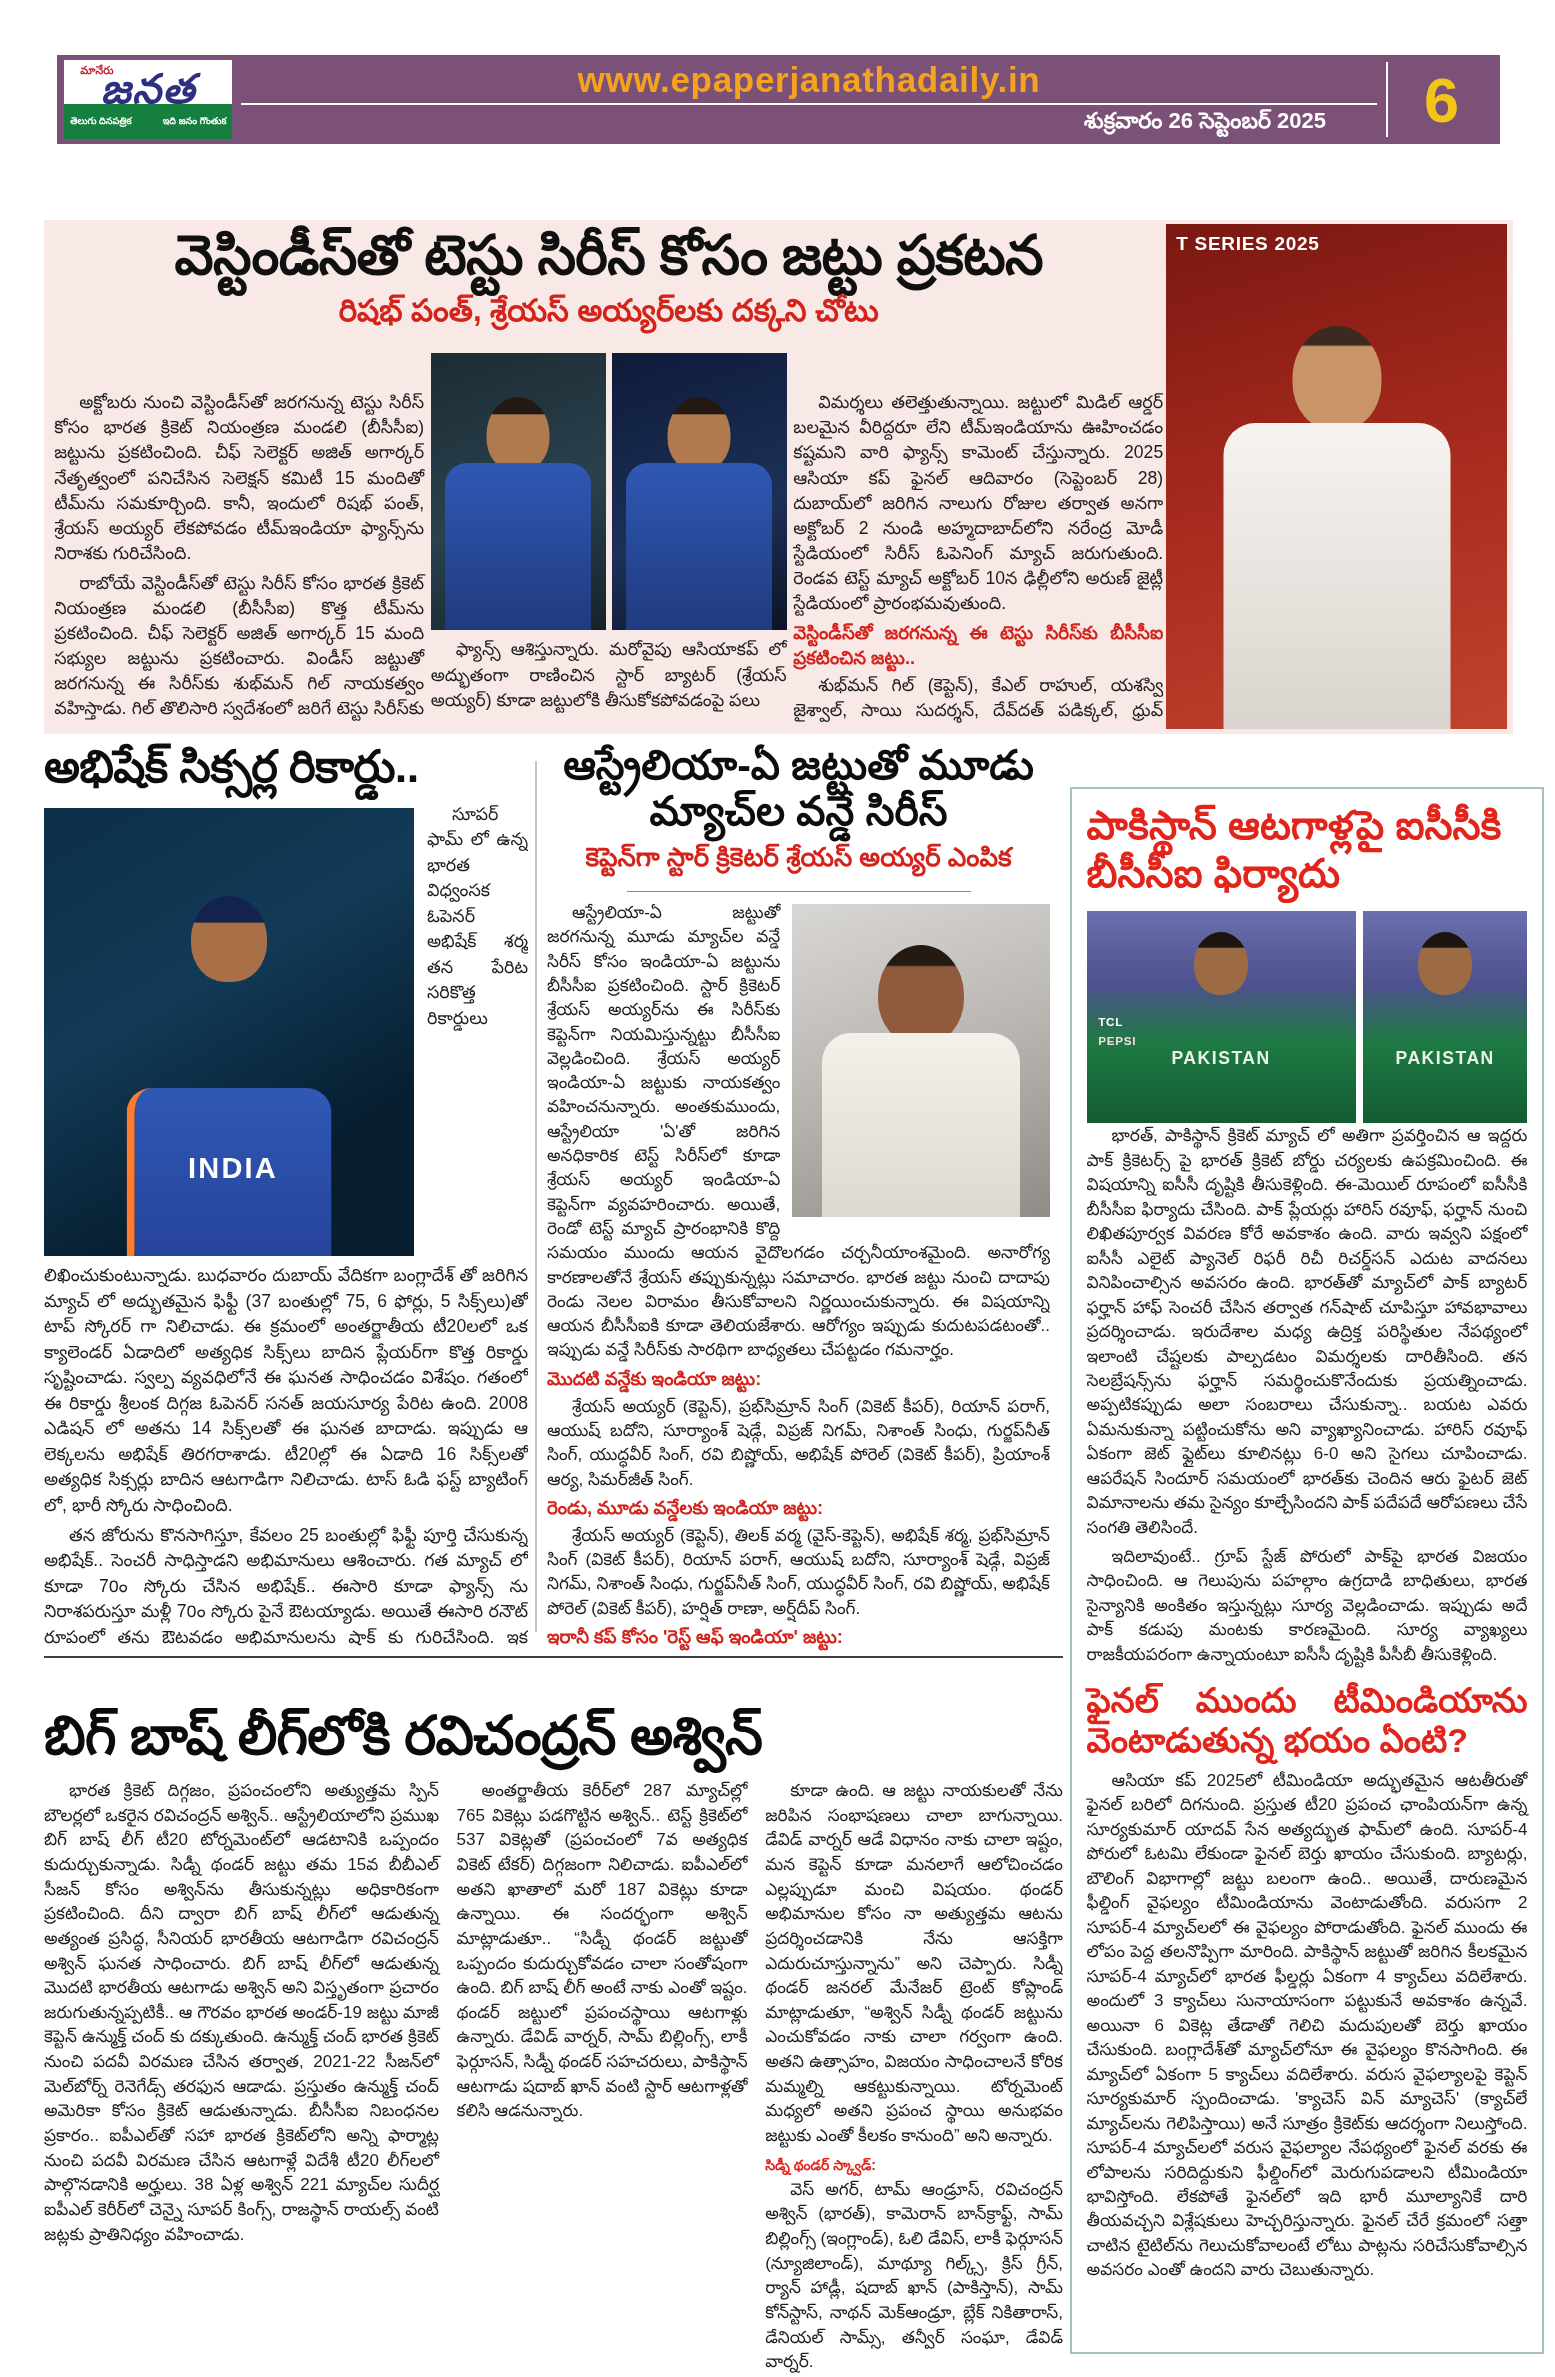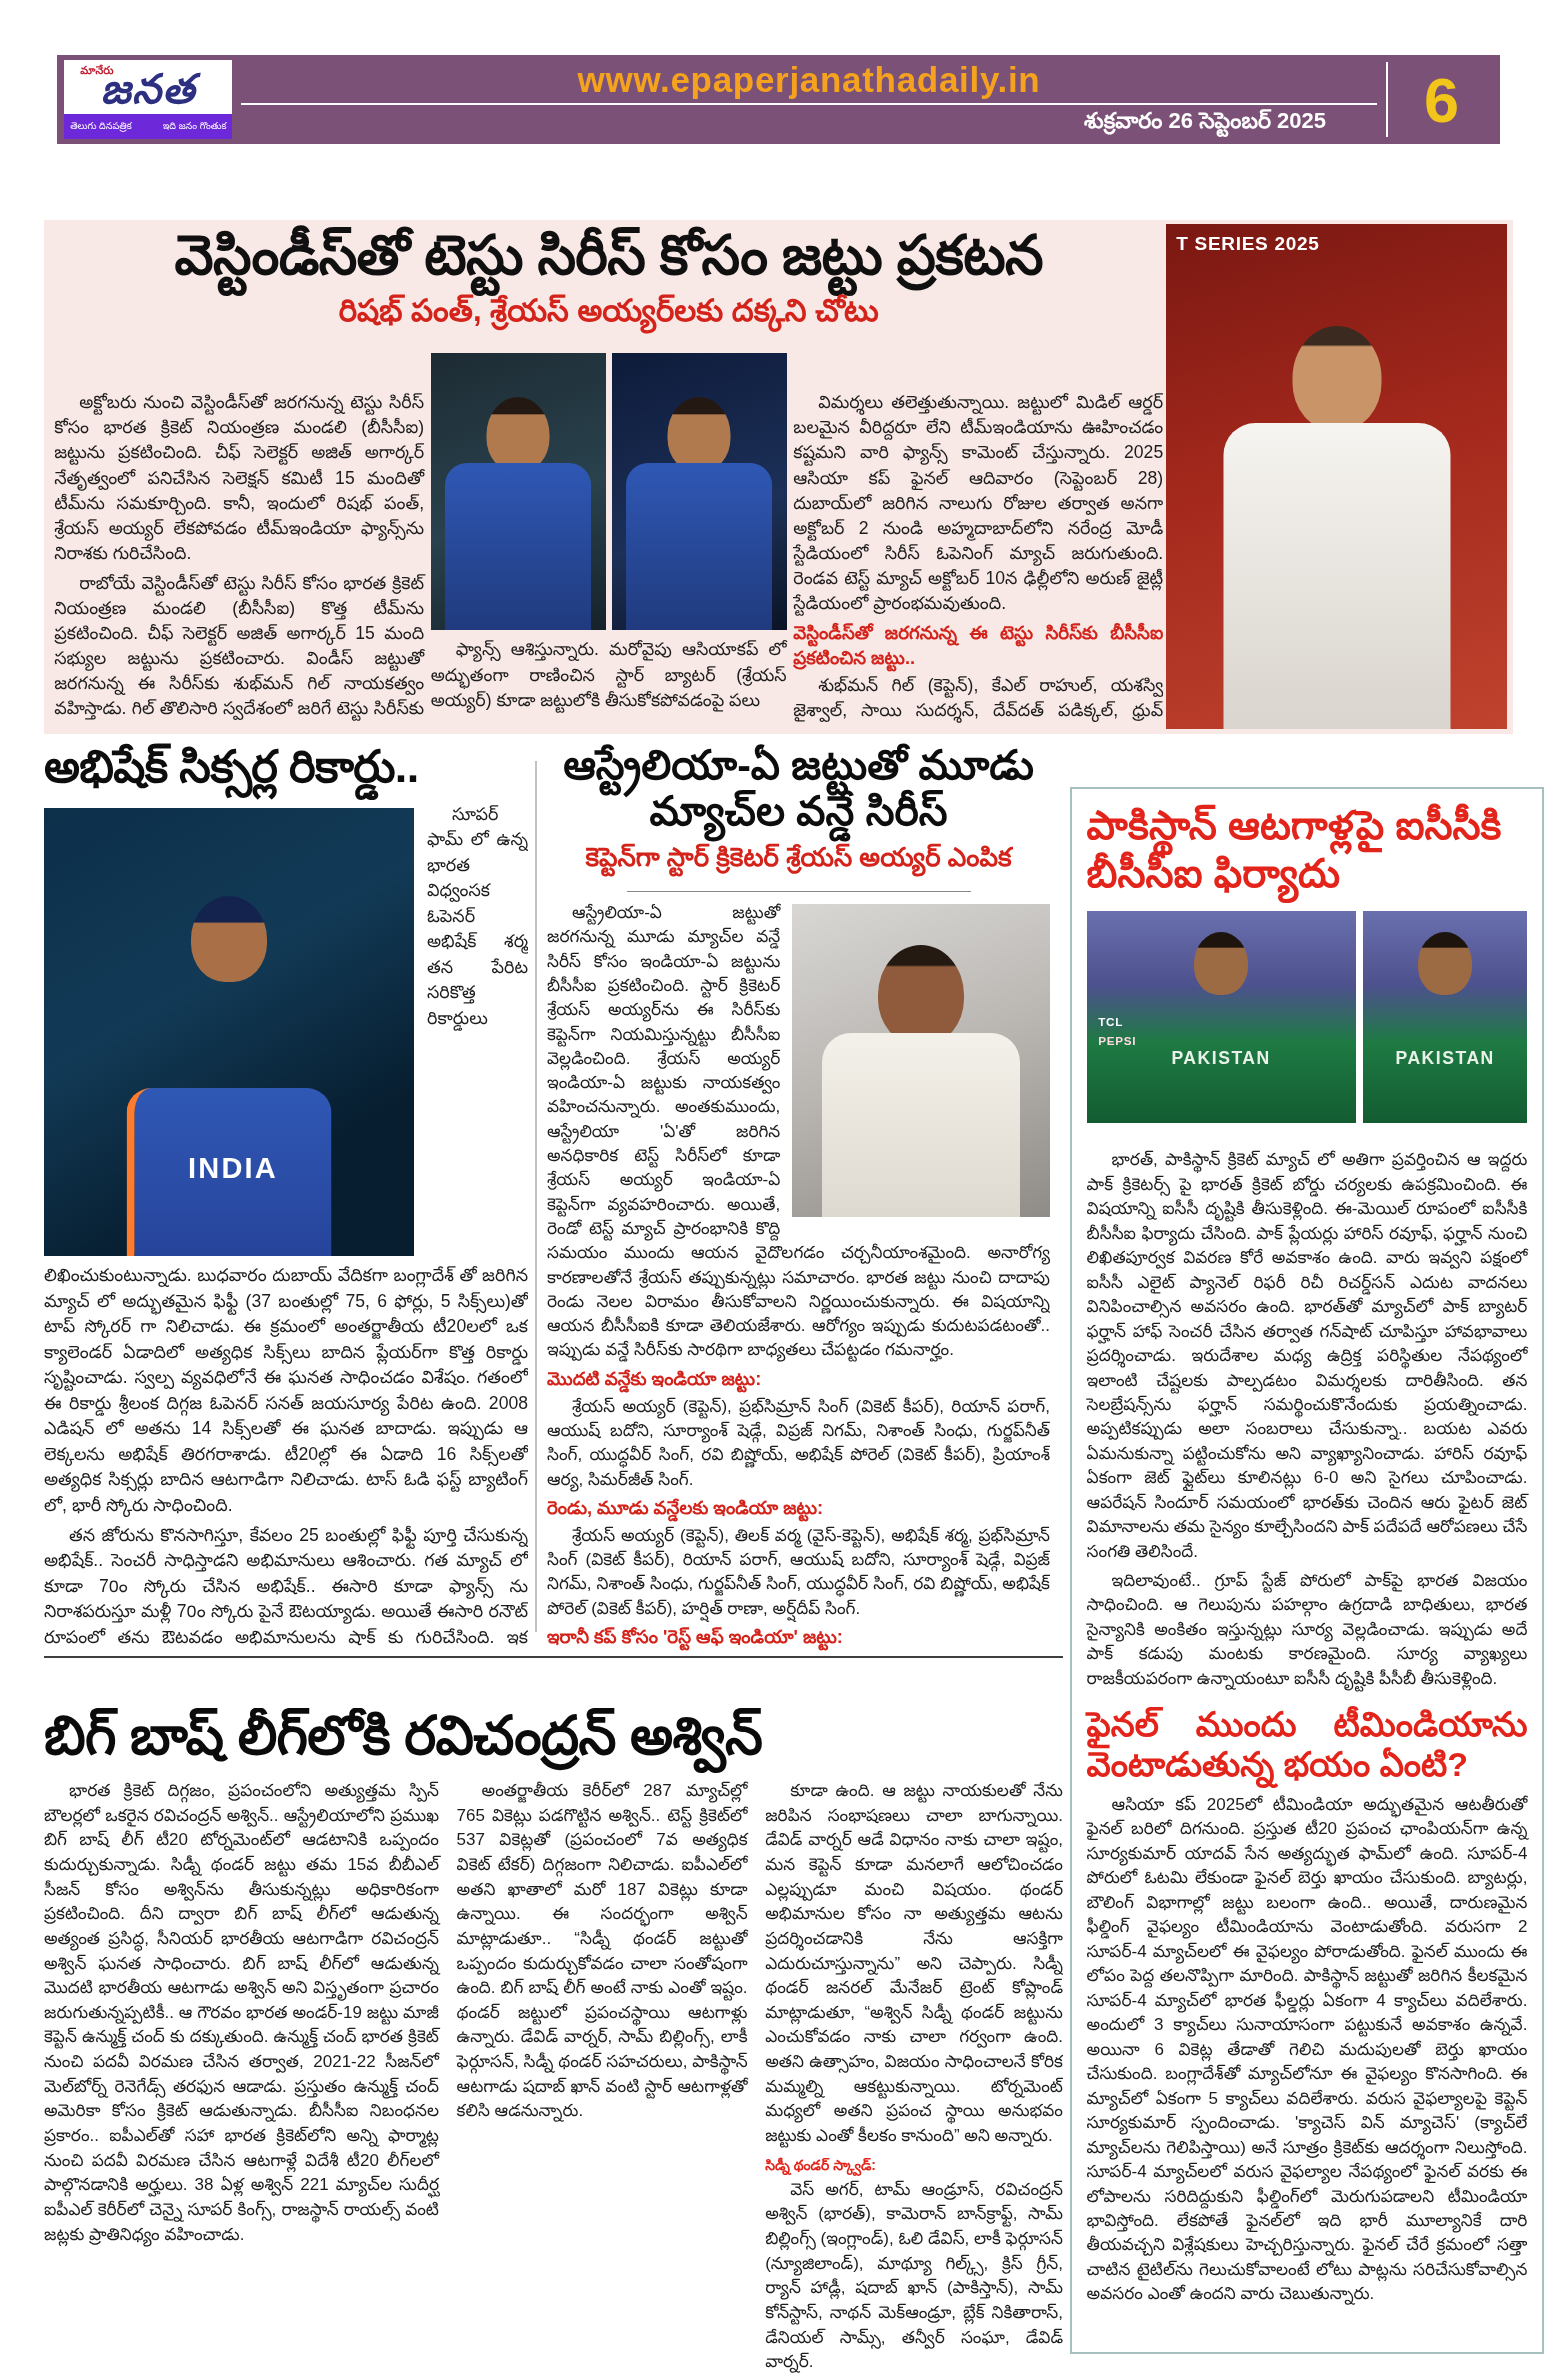--- a/index.html
+++ b/index.html
@@ -6,22 +6,22 @@
   *{box-sizing:border-box;}
   .page{position:relative;width:1556px;height:2377px;background:#ffffff;overflow:hidden;
         font-family:"Liberation Sans", sans-serif;color:#1c1c1c;}
 
   
   .masthead{position:absolute;left:57px;top:55px;width:1443px;height:89px;background:#7c5177;}
   .logo{position:absolute;left:7.3px;top:5.1px;width:168px;height:79px;background:#ffffff;overflow:hidden;}
   .logo-top{position:absolute;left:16px;top:3.7px;font-size:11px;font-weight:bold;color:#c22133;}
   .logo-title{position:absolute;left:0;right:0;top:8.8px;text-align:center;font-size:41px;line-height:1;
               font-weight:800;font-style:italic;color:#2d2f80;letter-spacing:1.5px;}
-  .logo-strip{position:absolute;left:0;right:0;bottom:0;height:25px;background:#6d28d9;color:#fff;
-              font-size:9.5px;display:flex;align-items:center;justify-content:space-between;padding:0 5.9px;font-weight:normal;}
+  .logo-strip{position:absolute;left:0;right:0;bottom:0;height:35px;background:#15803d;color:#fff;
+              font-size:9.5px;display:flex;align-items:center;justify-content:space-between;padding:0 5.9px;font-weight:bold;}
   .mast-center{position:absolute;left:184px;right:123px;top:2.9px;bottom:2.9px;display:flex;flex-direction:column;}
   .mast-url{flex:1.25;display:flex;align-items:center;justify-content:center;font-size:35px;font-weight:bold;
             color:#f5a31f;letter-spacing:0.7px;}
   .mast-line{height:2.2px;background:#ffffff;}
   .mast-date{flex:1;display:flex;align-items:center;justify-content:flex-end;padding-right:51px;
              color:#ffffff;font-size:22px;font-weight:bold;}
   .mast-num{position:absolute;right:4.4px;top:7.3px;bottom:7.3px;width:110px;border-left:2.2px solid #ffffff;
             display:flex;align-items:center;justify-content:center;font-size:63px;font-weight:800;color:#f2c51a;}
 
   
@@ -74,21 +74,21 @@
   .iyer-photo{float:right;width:258px;height:313px;margin:2.9px 0 8.8px 11.7px;position:relative;overflow:hidden;
               background:linear-gradient(160deg,#d9d7d4,#b9b6b2 50%,#8f8c88);}
   .iyer-head{position:absolute;left:50%;top:41px;transform:translateX(-50%);width:86px;height:100px;
              border-radius:50% 50% 46% 46%;background:linear-gradient(#241a12 20%,#8f5b3c 22%);}
   .iyer-shirt{position:absolute;left:50%;top:129px;transform:translateX(-50%);width:198px;height:190px;
               border-radius:29px 29px 0 0;background:linear-gradient(#f4f1ea,#ddd8cf);}
 
   .pakbox{position:absolute;left:1070px;top:787px;width:474px;height:1567px;border:2.2px solid #a6c0bf;
           background:#fff;padding:11.7px 14.6px;overflow:hidden;}
   .pak-h{color:#e2241b;font-size:40px;font-weight:800;line-height:1.22;}
-  .pak-photos{display:flex;gap:7.3px;margin:13px 0 25px;justify-content:space-between;}
+  .pak-photos{display:flex;gap:7.3px;margin:13px 0 1px;justify-content:space-between;}
   .pak-ph{height:212px;position:relative;overflow:hidden;
           background:linear-gradient(180deg,#6a6fae,#4d518d 35%,#1e7a43 62%,#135c31);}
   .pak-ph1{width:269px;}
   .pak-ph2{flex:1;}
   .pak-name{position:absolute;left:0;right:0;bottom:54px;text-align:center;color:#e8f2e8;
             font-weight:800;font-size:17.6px;letter-spacing:1.5px;}
   .pak-sm{position:absolute;left:11.7px;bottom:95px;color:#fff;font-weight:bold;font-size:11.7px;letter-spacing:0.7px;}
   .pak-sm2{position:absolute;left:11.7px;bottom:76px;color:#ffd9e2;font-weight:bold;font-size:11.7px;letter-spacing:0.7px;}
   .pak-head-fig{position:absolute;left:50%;top:20.5px;transform:translateX(-50%);width:54px;height:63px;
                 border-radius:50% 50% 45% 45%;background:linear-gradient(#1d140d 24%,#9c6a43 26%);}

